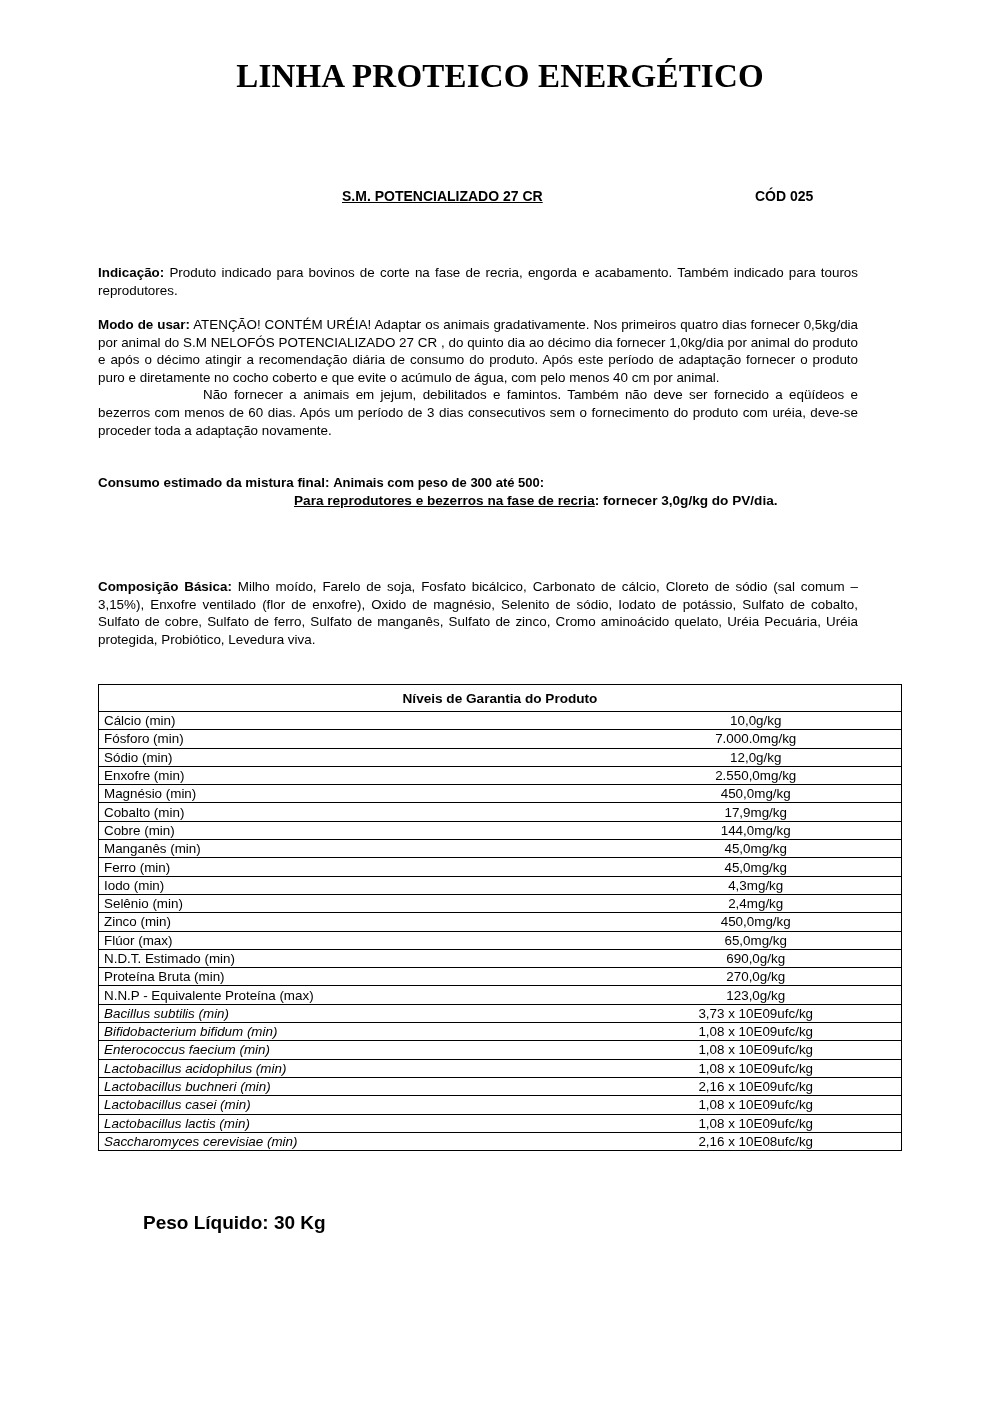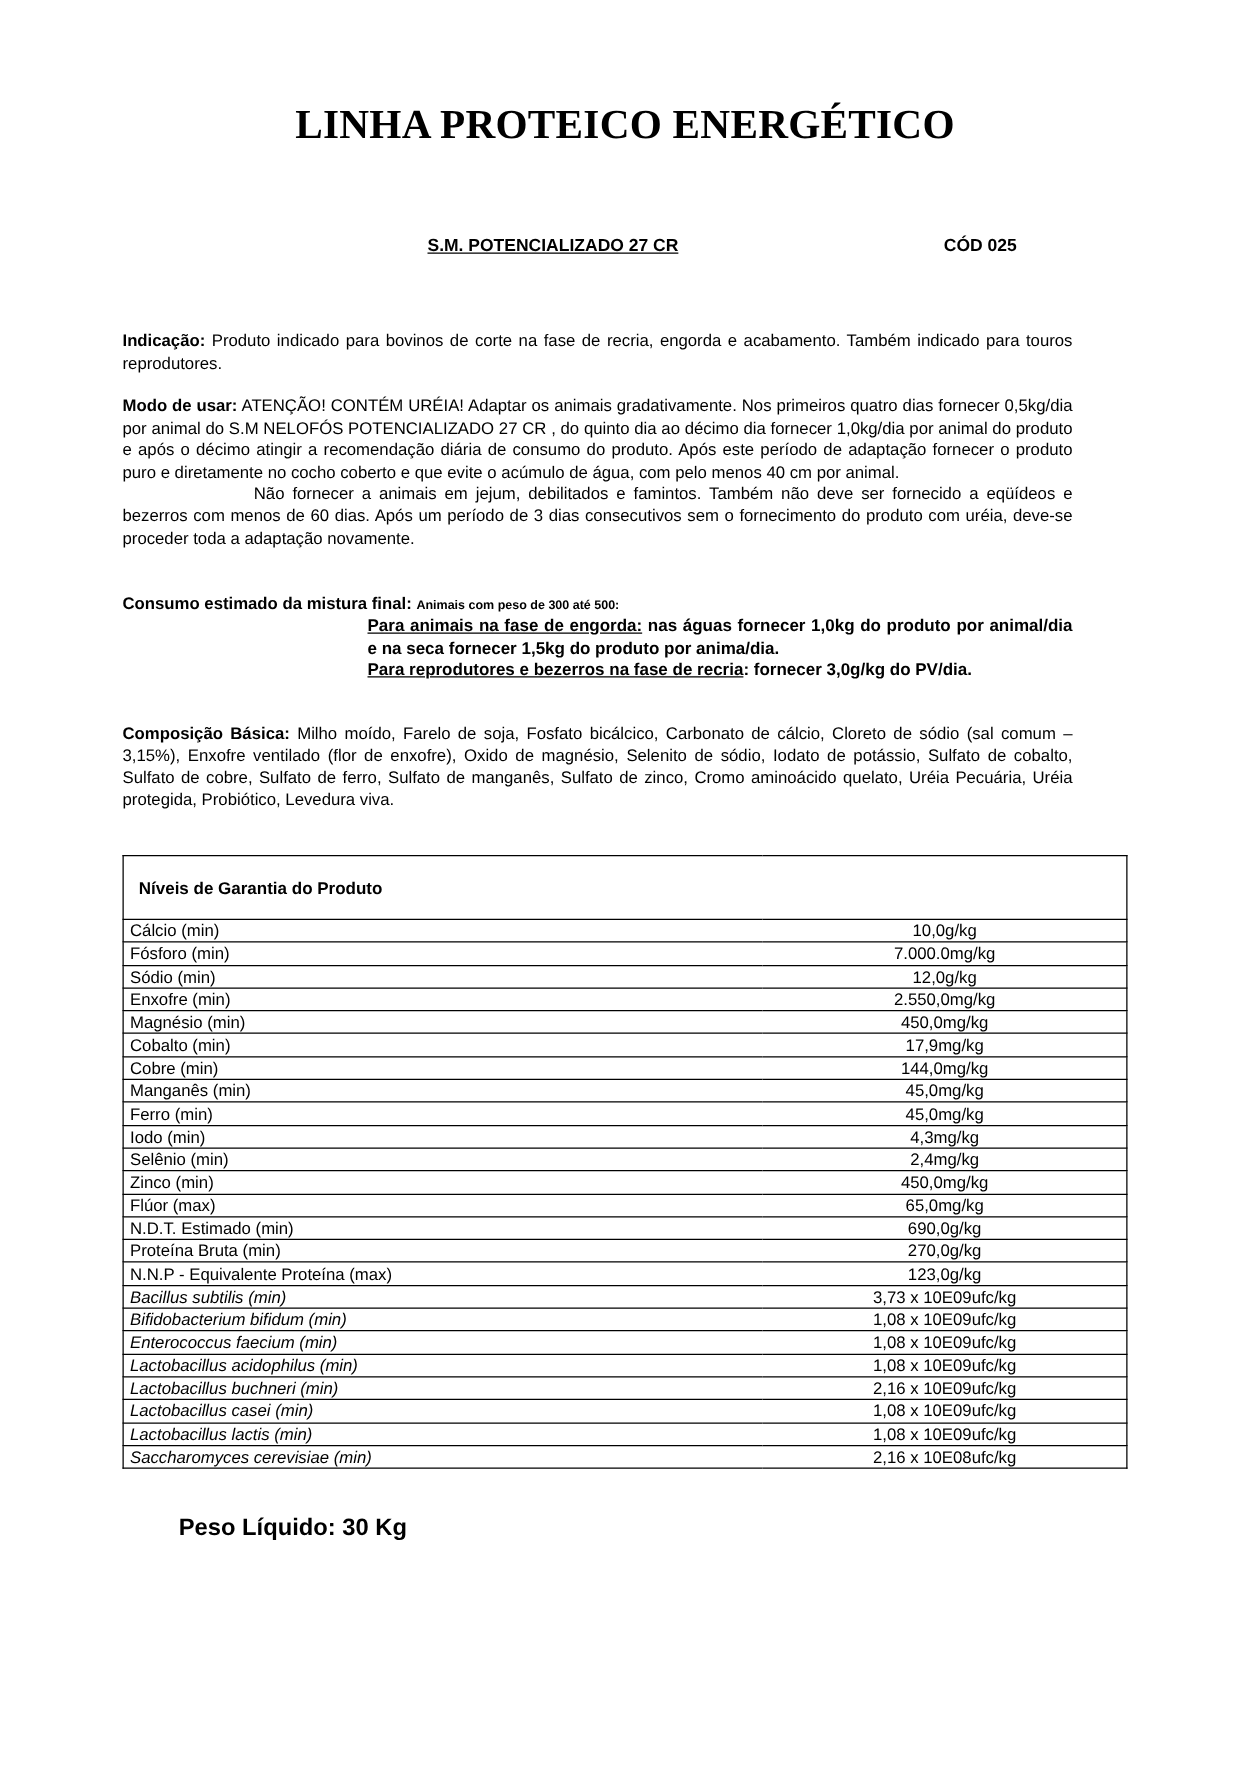--- a/index.html
+++ b/index.html
@@ -4,54 +4,53 @@
   <style>
     html, body { margin: 0; padding: 0; background: #ffffff; }
     body {
       width: 1000px; height: 1414px; position: relative; overflow: hidden;
       color: #000; font-family: "Liberation Sans", sans-serif;
     }
     .main-title {
       position: absolute; top: 58px; left: 0; width: 1000px; text-align: center;
       font-family: "Liberation Serif", serif; font-weight: bold; font-size: 33px;
       letter-spacing: 0.2px;
-      margin-top: 24px;
     }
     .product-title {
       position: absolute; top: 188px; left: 342px;
       font-weight: bold; font-size: 14px; text-decoration: underline;
     }
     .product-code {
       position: absolute; top: 188px; left: 755px;
       font-weight: bold; font-size: 14px;
     }
     .para {
       position: absolute; left: 98px; width: 760px;
       font-size: 13.4px; line-height: 17.6px; text-align: justify;
     }
     .para b { font-weight: bold; }
     .indent { display: inline-block; width: 105px; }
     #p-indicacao { top: 264px; }
     #p-modo { top: 316px; }
     #p-consumo-label { top: 474px; font-size: 13.4px; }
-    #p-consumo-label .big { font-weight: bold; font-size: 10px; }
+    #p-consumo-label .big { font-weight: bold; font-size: 13px; }
     .consumo-block {
       position: absolute; left: 294px; top: 492px; width: 564px;
       font-size: 13.6px; line-height: 17.6px; font-weight: bold; text-align: justify;
     }
     .consumo-block u { text-decoration: underline; }
     #p-composicao { top: 578px; }
 
     .guarantee-table {
       position: absolute; left: 98px; top: 684px; width: 804px;
       border-collapse: collapse; font-size: 13.4px;
     }
     .guarantee-table th {
       border: 1px solid #000; height: 26px; font-weight: bold; font-size: 13.6px;
-      text-align: left; padding: 12px;
+      text-align: center; padding: 0;
     }
     .guarantee-table td {
       border-top: 1px solid #000; border-bottom: 1px solid #000;
       height: 17.3px; padding: 0 5px; line-height: 17px;
     }
     .guarantee-table td.name { border-left: 1px solid #000; }
     .guarantee-table td.value { border-right: 1px solid #000; text-align: center; }
     .guarantee-table tr.italic td.name { font-style: italic; }
     .guarantee-table tbody tr { height: 18.3px; }
 
@@ -67,21 +66,20 @@
 <div class="product-title">S.M. POTENCIALIZADO 27 CR</div>
 <div class="product-code">CÓD 025</div>
 
 <div id="p-indicacao" class="para"><b>Indicação:</b><span> Produto indicado para bovinos de corte na fase de recria, engorda e acabamento. Também indicado para touros reprodutores.</span></div>
 
 <div id="p-modo" class="para"><b>Modo de usar:</b><span> ATENÇÃO! CONTÉM URÉIA! Adaptar os animais gradativamente. Nos primeiros quatro dias fornecer 0,5kg/dia por animal do S.M NELOFÓS POTENCIALIZADO 27 CR , do quinto dia ao décimo dia fornecer 1,0kg/dia por animal do produto e após o décimo atingir a recomendação diária de consumo do produto. Após este período de adaptação fornecer o produto puro e diretamente no cocho coberto e que evite o acúmulo de água, com pelo menos 40 cm por animal.</span><br><span class="indent"></span><span>Não fornecer a animais em jejum, debilitados e famintos. Também não deve ser fornecido a eqüídeos e bezerros com menos de 60 dias. Após um período de 3 dias consecutivos sem o fornecimento do produto com uréia, deve-se proceder toda a adaptação novamente.</span></div>
 
 <div id="p-consumo-label" class="para"><b>Consumo estimado da mistura final: </b><span class="big">Animais com peso de 300 até 500:</span></div>
 
 <div class="consumo-block">
-  <div><u>Para animais na fase de engorda:</u><span> nas águas fornecer 1,0kg do produto por animal/dia e na seca fornecer 1,5kg do produto por anima/dia.</span></div>
   <div><u>Para reprodutores e bezerros na fase de recria</u><span>: fornecer 3,0g/kg do PV/dia.</span></div>
 </div>
 
 <div id="p-composicao" class="para"><b>Composição Básica:</b><span> Milho moído, Farelo de soja, Fosfato bicálcico, Carbonato de cálcio, Cloreto de sódio (sal comum – 3,15%), Enxofre ventilado (flor de enxofre), Oxido de magnésio, Selenito de sódio, Iodato de potássio, Sulfato de cobalto, Sulfato de cobre, Sulfato de ferro, Sulfato de manganês, Sulfato de zinco, Cromo aminoácido quelato, Uréia Pecuária, Uréia protegida, Probiótico, Levedura viva.</span></div>
 
 <table class="guarantee-table">
   <thead>
     <tr>
         <th colspan="2">Níveis de Garantia do Produto</th>
       </tr>

